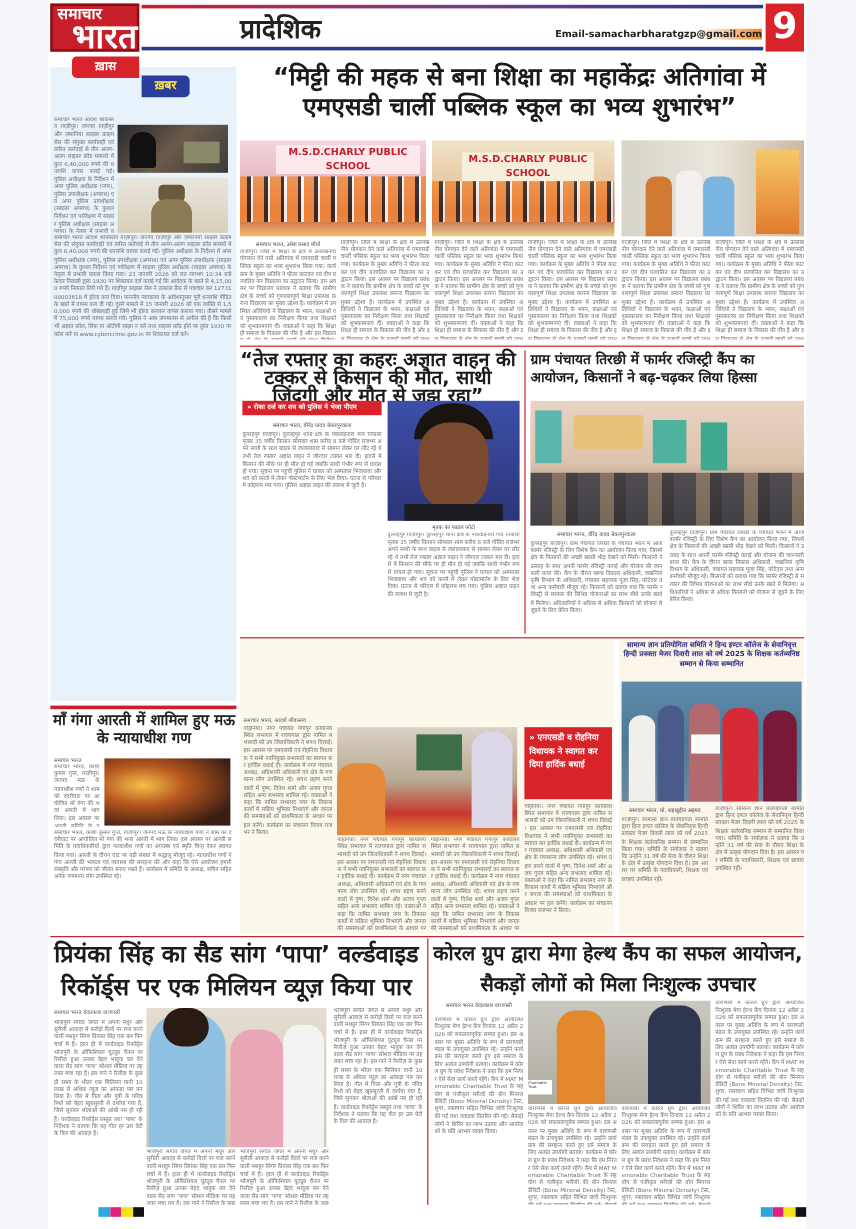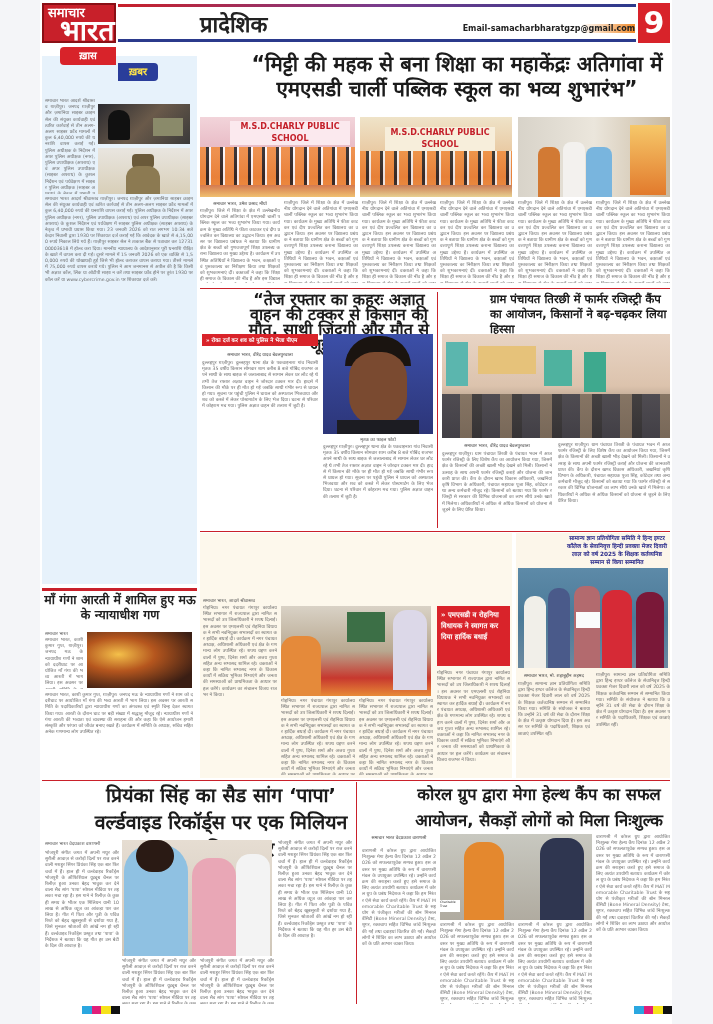--- a/index.html
+++ b/index.html
@@ -24,21 +24,21 @@
   .khas .a { position: absolute; left: 0; top: 0; width: 56px; height: 18px; background: #d8232a; color: #fff; font-size: 10px; font-weight: bold; text-align: center; line-height: 18px; border-radius: 4px 0 0 4px; }
   .khas .b { position: absolute; left: 58px; top: 0; width: 40px; height: 18px; background: #2a3d9a; color: #ffe44a; font-size: 10px; font-weight: bold; text-align: center; line-height: 18px; border-radius: 0 4px 4px 0; margin-top: 16px; }
   .leftbox { left: 2px; top: 56px; width: 155px; height: 528px; background: #e7f2fb; }
   .h-left { font-weight: bold; color: #222; text-align: center; line-height: 1.2; }
   .body { color: #6e6e6e; font-size: 4.6px; line-height: 6.2px; text-align: justify; overflow: hidden; word-break: break-all; }
   .byline { font-size: 4.5px; color: #555; }
   .photo { overflow: hidden; }
   .rule-v { background: #c9202a; width: 1px; }
   .rule-h { background: #c9202a; height: 1px; }
 
-  .head-big { font-weight: bold; color: #1b1b1b; text-align: center; line-height: 1.2; padding-left: 48px; }
+  .head-big { font-weight: bold; color: #1b1b1b; text-align: center; line-height: 1.2; }
   .redbox { background: #d9232a; color: #fff; font-weight: bold; }
   .caption { font-size: 4.5px; color: #444; text-align: center; }
   .cmyk { width: 38px; height: 8px; display: flex; }
   .cmyk span { flex: 1; }
 </style>
 </head>
 <body>
 
 <div class="page">
 

